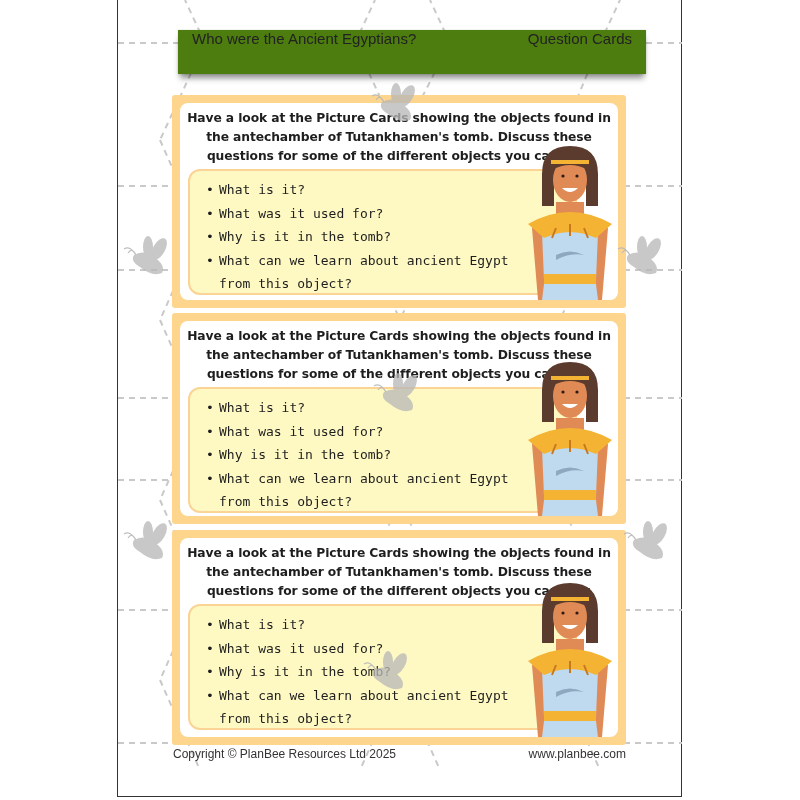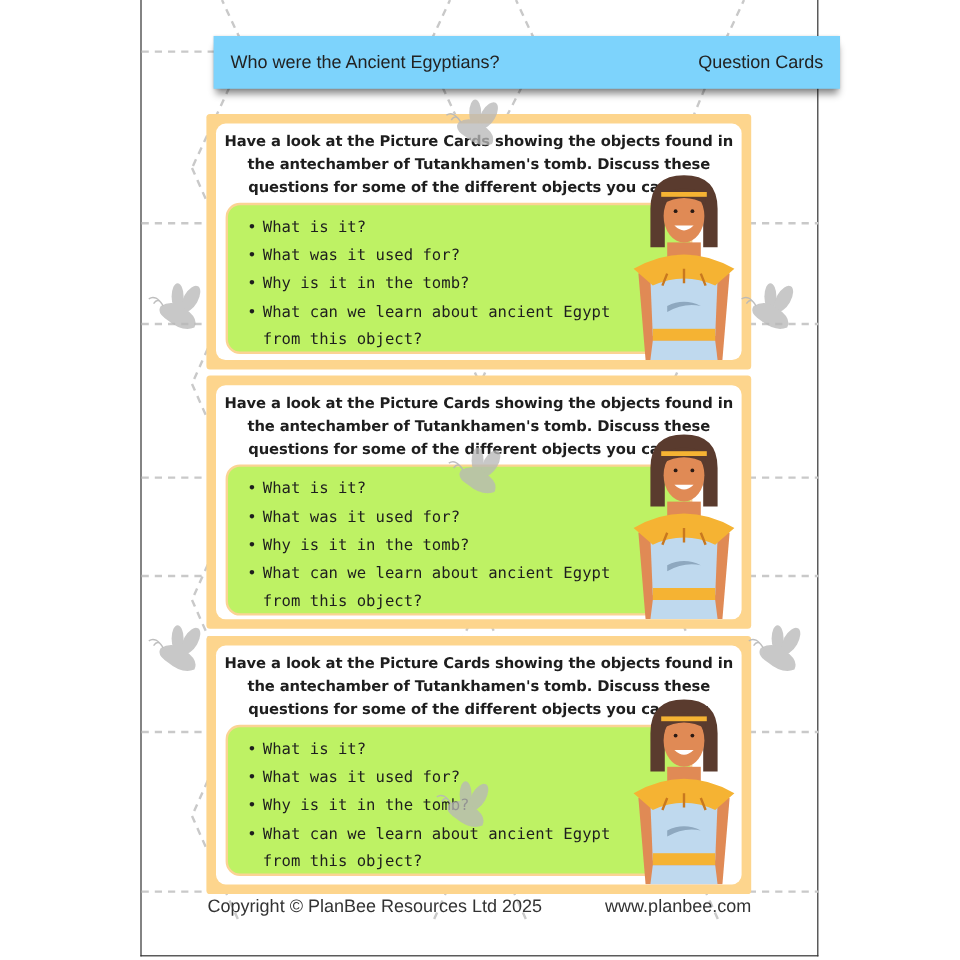--- a/index.html
+++ b/index.html
@@ -1,31 +1,31 @@
 <!DOCTYPE html>
 <html><head>
 <meta charset="utf-8">
 <style>
   html, body { margin:0; padding:0; }
   body { width:800px; height:800px; background:#ffffff; position:relative; overflow:hidden; font-family:"DejaVu Sans", sans-serif; }
   .page { position:absolute; left:117px; top:0; width:565px; height:797px; border:1px solid #333; border-top:none; background:#fff; box-sizing:border-box; overflow:hidden; }
   .guides { position:absolute; left:0; top:0; width:800px; height:800px; pointer-events:none; }
-  .header { position:absolute; left:178px; top:30px; width:522px; height:44px; background:#7dd3fc; box-shadow:0 6px 6px -2px rgba(0,0,0,0.45), 0 0 2px rgba(0,0,0,0.15); display:flex; align-items:center; justify-content:space-between; padding:0 14px 0 14px; box-sizing:border-box; z-index:2; }
+  .header { position:absolute; left:178px; top:30px; width:468px; height:44px; background:#4d7c0f; box-shadow:0 6px 6px -2px rgba(0,0,0,0.45), 0 0 2px rgba(0,0,0,0.15); display:flex; justify-content:space-between; padding:0 14px 0 14px; box-sizing:border-box; z-index:2; }
   .header span { font-family:"Liberation Sans", sans-serif; font-size:15px; color:#222; }
   .card { position:absolute; left:172px; width:454px; background:#fdd58d; border-radius:3px; box-sizing:border-box; padding:8px; z-index:1; }
   .card-inner { width:100%; height:100%; background:#fff; border-radius:8px; position:relative; overflow:hidden; }
   .card-intro { position:absolute; left:0; top:6px; width:100%; text-align:center; font-family:"DejaVu Sans", sans-serif; font-weight:bold; font-size:12.3px; line-height:19px; color:#1e1e1e; letter-spacing:-0.1px; }
-  .qbox { position:absolute; left:8px; top:66px; width:389px; height:126px; background:#bef264; border:2px solid #fbd394; border-radius:12px; box-sizing:border-box; padding:7px 0 0 16px; }
+  .qbox { position:absolute; left:8px; top:66px; width:389px; height:126px; background:#fef9c3; border:2px solid #fbd394; border-radius:12px; box-sizing:border-box; padding:7px 0 0 16px; }
   .qbox ul { list-style:none; margin:0; padding:0; }
   .qbox li { font-family:"DejaVu Sans Mono", monospace; font-size:13px; line-height:23.5px; color:#1e1e1e; position:relative; padding-left:13px; }
   .qbox li::before { content:"•"; position:absolute; left:0; top:0; }
   .qbox li.cont { padding-left:13px; }
   .qbox li.cont::before { content:""; }
   .lady { position:absolute; right:4px; bottom:0; width:88px; height:160px; }
-  .footer { position:absolute; top:747px; font-family:"Liberation Sans", sans-serif; font-size:15px; color:#333; z-index:2; }
+  .footer { position:absolute; top:747px; font-family:"Liberation Sans", sans-serif; font-size:12px; color:#333; z-index:2; }
   .bee { position:absolute; width:48px; height:42px; z-index:3; opacity:0.9; }
 </style>
 </head>
 <body>
 
 <div class="page"></div>
 
 <svg class="guides" viewBox="0 0 800 800">
   <g stroke="#c9c9c9" stroke-width="2" stroke-dasharray="6 5" fill="none">
     <line x1="118" y1="43" x2="682" y2="43"></line>

